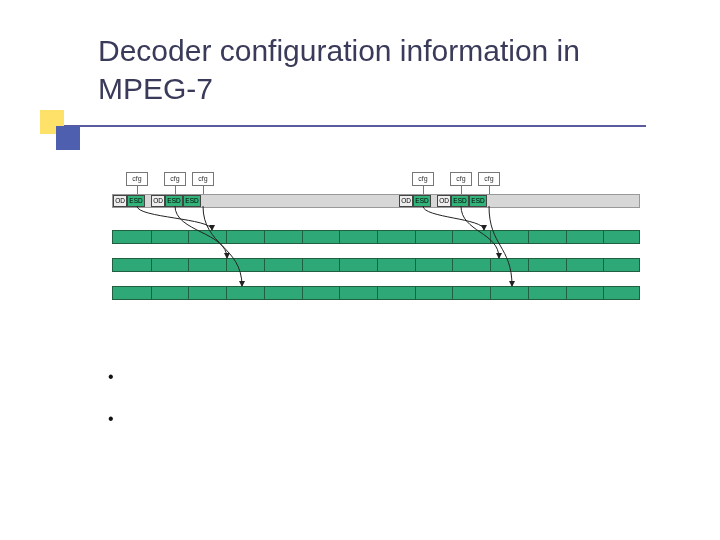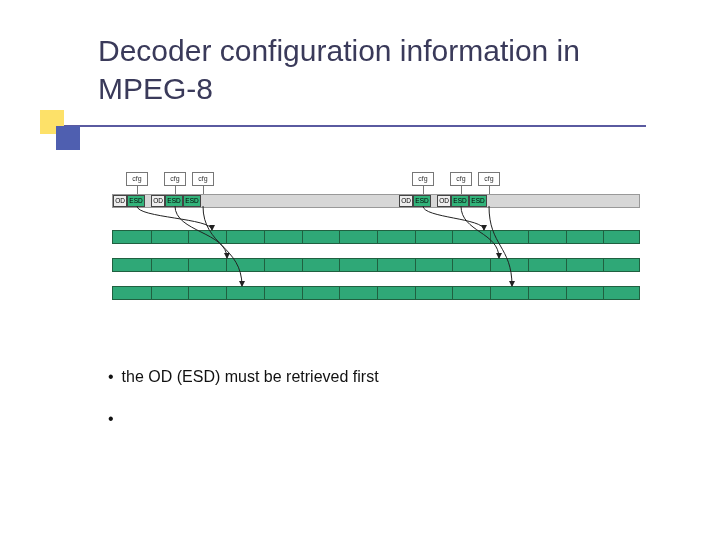--- a/index.html
+++ b/index.html
@@ -145,21 +145,21 @@
     display: flex;
   }
   .bullet-dot {
     margin-right: 8px;
   }
 </style>
 </head>
 <body>
 
 <div class="title-block">
-  <div class="title">Decoder configuration information in MPEG-8</div>
+  <div class="title">Decoder configuration information in MPEG-7</div>
 </div>
 <div class="title-underline"></div>
 <div class="yellow-sq"></div>
 <div class="blue-sq"></div>
 
 <div class="diagram">
   <div class="cfg-row" id="cfg-row">
       <div class="cfg-box" style="left: 14px;">cfg</div>
       <div class="cfg-box" style="left: 52px;">cfg</div>
       <div class="cfg-box" style="left: 80px;">cfg</div>
@@ -245,18 +245,17 @@
       <path d="M 91 34 C 91 74, 130 74, 130 114" stroke="#222" stroke-width="1" fill="none" marker-end="url(#ah)"></path>
       <path d="M 311 34 C 311 46, 372 46, 372 58" stroke="#222" stroke-width="1" fill="none" marker-end="url(#ah)"></path>
       <path d="M 349 34 C 349 60, 387 60, 387 86" stroke="#222" stroke-width="1" fill="none" marker-end="url(#ah)"></path>
       <path d="M 377 34 C 377 74, 400 74, 400 114" stroke="#222" stroke-width="1" fill="none" marker-end="url(#ah)"></path>
     </svg>
 </div>
 
 <div class="bullets">
   <div class="bullet-row">
     <span class="bullet-dot">•</span>
-    <span>the OD (ESD) must be retrieved first</span>
   </div>
   <div class="bullet-row">
     <span class="bullet-dot">•</span>
   </div>
 </div>
 
 </body></html>

